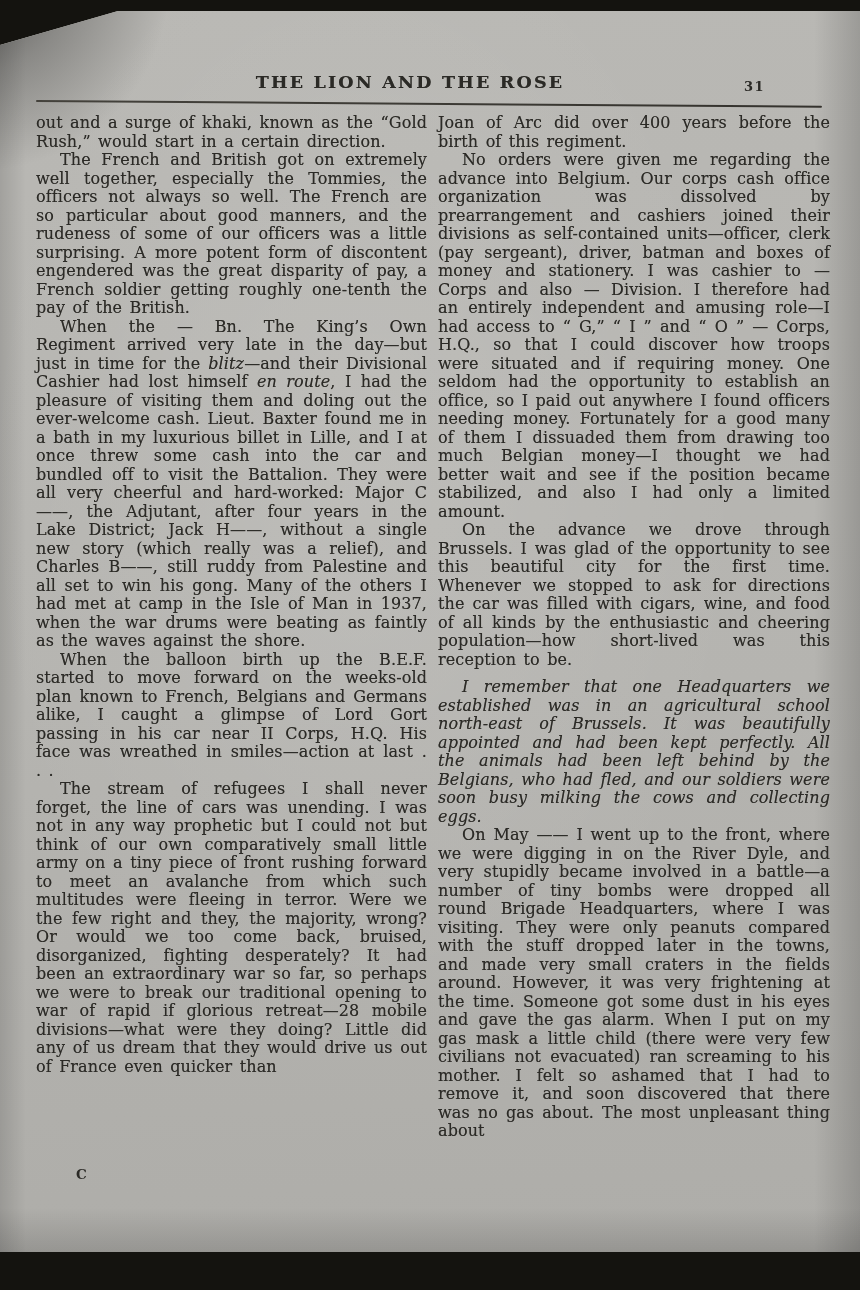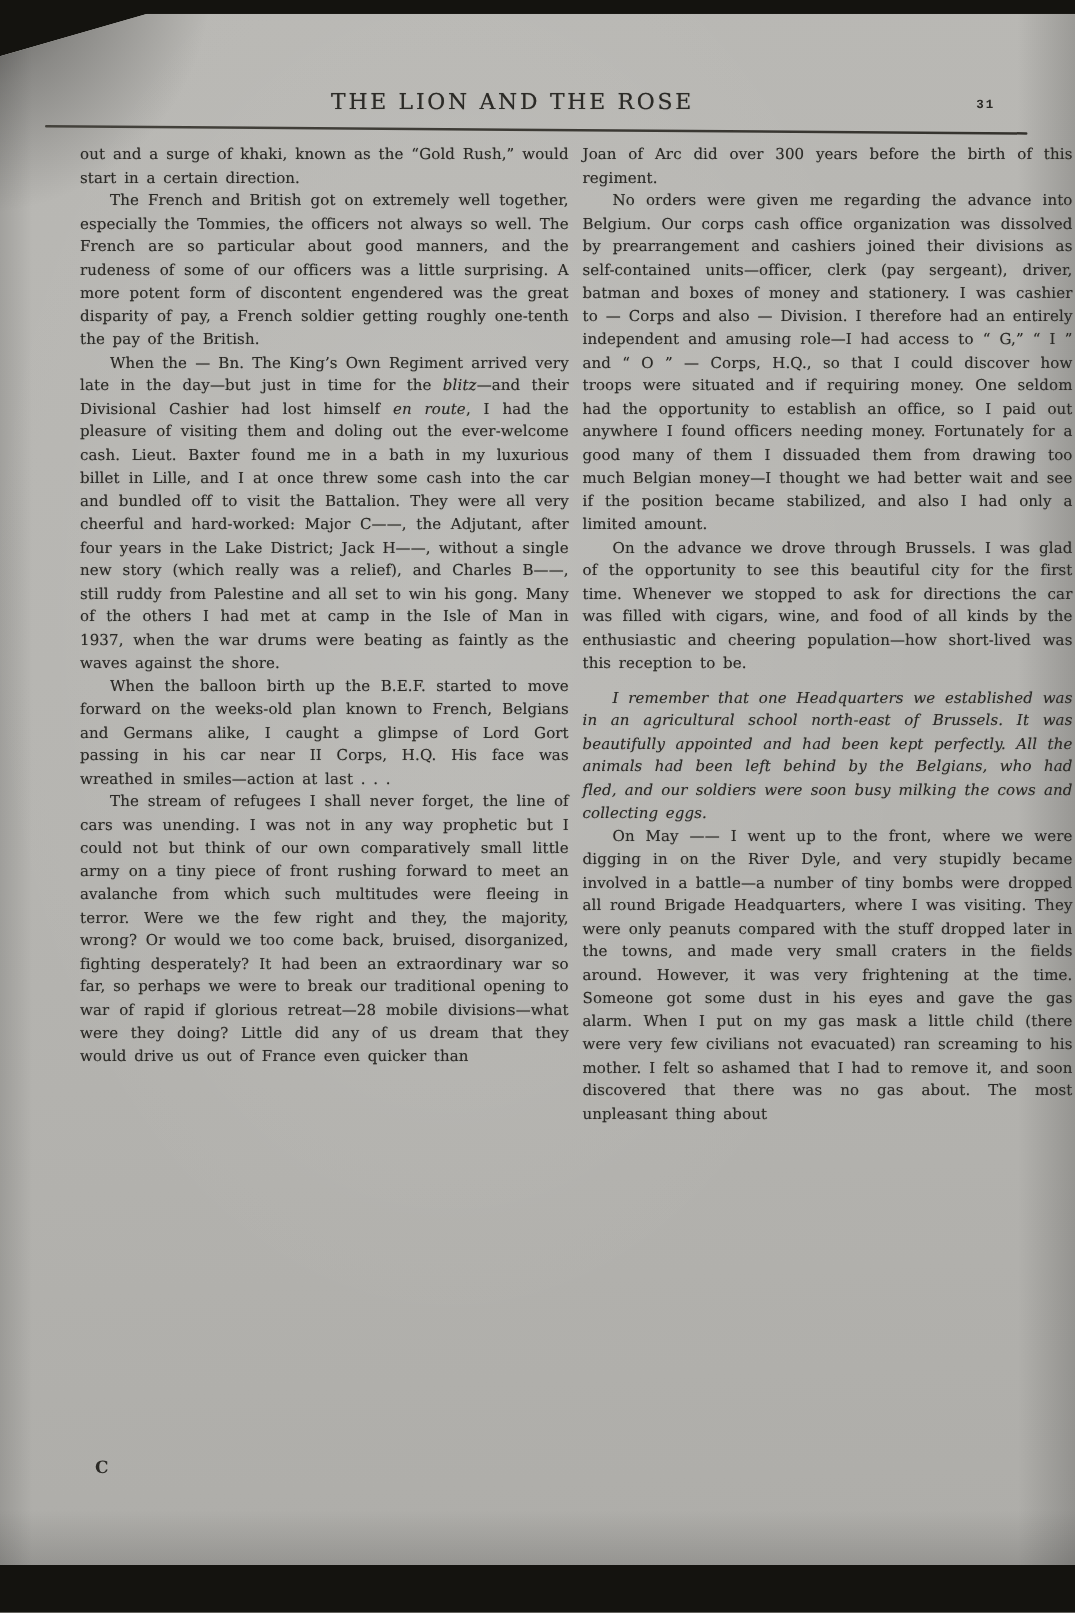--- a/index.html
+++ b/index.html
@@ -26,46 +26,44 @@
     background:linear-gradient(to right, rgba(0,0,0,0), rgba(0,0,0,.16));}
   .shade-bottom{left:0;bottom:0;width:100%;height:44px;
     background:linear-gradient(to bottom, rgba(0,0,0,0), rgba(0,0,0,.14));}
   .shade-left{left:0;top:0;width:26px;height:100%;
     background:linear-gradient(to right, rgba(0,0,0,.12), rgba(0,0,0,0));}
 
   
   .title{
     position:absolute;left:0;right:40px;top:72px;
     text-align:center;
-    font-size:17.5px;font-weight:400;letter-spacing:2.2px;
+    font-size:17.5px;font-weight:700;letter-spacing:2.2px;
     color:var(--ink,#2b2a26);
     text-shadow:0 0 .6px rgba(43,42,38,.6);
   }
   .pagenum{
-    position:absolute;left:781px;top:79px;
-    font-size:10px;font-weight:600;letter-spacing:1.5px;
+    position:absolute;left:744px;top:79px;
+    font-size:13px;font-weight:600;letter-spacing:1.5px;
     color:var(--ink,#2b2a26);
-    font-family:Liberation Mono, monospace;
   }
   .rule{
     position:absolute;left:36px;top:100px;width:786px;height:2px;
     background:linear-gradient(to right,#44423c,#34322d);
     transform:rotate(0.42deg);transform-origin:left center;
     border-radius:1px;
   }
 
   
   .col{
     position:absolute;top:114px;width:391px;
     color:var(--ink,#2b2a26);
-    font-size:12px;line-height:18.5px;
+    font-size:16px;line-height:18.5px;
     text-align:justify;
     word-spacing:2.2px;letter-spacing:.1px;
     text-shadow:0 0 .6px rgba(43,42,38,.5);
-    margin-left:28px;
   }
   .col-left{left:36px;}
   .col-right{left:438px;width:392px;}
   .para{margin:0;}
   .para.indent{text-indent:24px;}
   .para.gap{margin-top:9px;font-style:italic;}
   .para em{}
 
   .sig{
     position:absolute;left:76px;top:1166px;
@@ -89,21 +87,21 @@
   <div class="rule"></div>
 
   <div class="col col-left">
       <p class="para"><span>out and a surge of khaki, known as the “Gold Rush,” would start in a certain direction.</span></p>
       <p class="para indent"><span>The French and British got on extremely well together, especially the Tommies, the officers not always so well. The French are so particular about good manners, and the rudeness of some of our officers was a little surprising. A more potent form of discontent engendered was the great disparity of pay, a French soldier getting roughly one-tenth the pay of the British.</span></p>
       <p class="para indent"><span>When the — Bn. The King’s Own Regiment arrived very late in the day—but just in time for the </span><em>blitz</em><span>—and their Divisional Cashier had lost himself </span><em>en route</em><span>, I had the pleasure of visiting them and doling out the ever-welcome cash. Lieut. Baxter found me in a bath in my luxurious billet in Lille, and I at once threw some cash into the car and bundled off to visit the Battalion. They were all very cheerful and hard-worked: Major C——, the Adjutant, after four years in the Lake District; Jack H——, without a single new story (which really was a relief), and Charles B——, still ruddy from Palestine and all set to win his gong. Many of the others I had met at camp in the Isle of Man in 1937, when the war drums were beating as faintly as the waves against the shore.</span></p>
       <p class="para indent"><span>When the balloon birth up the B.E.F. started to move forward on the weeks-old plan known to French, Belgians and Germans alike, I caught a glimpse of Lord Gort passing in his car near II Corps, H.Q. His face was wreathed in smiles—action at last . . .</span></p>
       <p class="para indent"><span>The stream of refugees I shall never forget, the line of cars was unending. I was not in any way prophetic but I could not but think of our own comparatively small little army on a tiny piece of front rushing forward to meet an avalanche from which such multitudes were fleeing in terror. Were we the few right and they, the majority, wrong? Or would we too come back, bruised, disorganized, fighting desperately? It had been an extraordinary war so far, so perhaps we were to break our traditional opening to war of rapid if glorious retreat—28 mobile divisions—what were they doing? Little did any of us dream that they would drive us out of France even quicker than</span></p>
     </div>
   <div class="col col-right">
-      <p class="para"><span>Joan of Arc did over 300 years before the birth of this regiment.</span></p>
+      <p class="para"><span>Joan of Arc did over 400 years before the birth of this regiment.</span></p>
       <p class="para indent"><span>No orders were given me regarding the advance into Belgium. Our corps cash office organization was dissolved by prearrangement and cashiers joined their divisions as self-contained units—officer, clerk (pay sergeant), driver, batman and boxes of money and stationery. I was cashier to — Corps and also — Division. I therefore had an entirely independent and amusing role—I had access to “ G,” “ I ” and “ O ” — Corps, H.Q., so that I could discover how troops were situated and if requiring money. One seldom had the opportunity to establish an office, so I paid out anywhere I found officers needing money. Fortunately for a good many of them I dissuaded them from drawing too much Belgian money—I thought we had better wait and see if the position became stabilized, and also I had only a limited amount.</span></p>
       <p class="para indent"><span>On the advance we drove through Brussels. I was glad of the opportunity to see this beautiful city for the first time. Whenever we stopped to ask for directions the car was filled with cigars, wine, and food of all kinds by the enthusiastic and cheering population—how short-lived was this reception to be.</span></p>
       <p class="para indent gap"><span>I remember that one Headquarters we established was in an agricultural school north-east of Brussels. It was beautifully appointed and had been kept perfectly. All the animals had been left behind by the Belgians, who had fled, and our soldiers were soon busy milking the cows and collecting eggs.</span></p>
       <p class="para indent"><span>On May —— I went up to the front, where we were digging in on the River Dyle, and very stupidly became involved in a battle—a number of tiny bombs were dropped all round Brigade Headquarters, where I was visiting. They were only peanuts compared with the stuff dropped later in the towns, and made very small craters in the fields around. However, it was very frightening at the time. Someone got some dust in his eyes and gave the gas alarm. When I put on my gas mask a little child (there were very few civilians not evacuated) ran screaming to his mother. I felt so ashamed that I had to remove it, and soon discovered that there was no gas about. The most unpleasant thing about</span></p>
     </div>
 
   <div class="sig">C</div>
 </div>
 
 </body></html>

